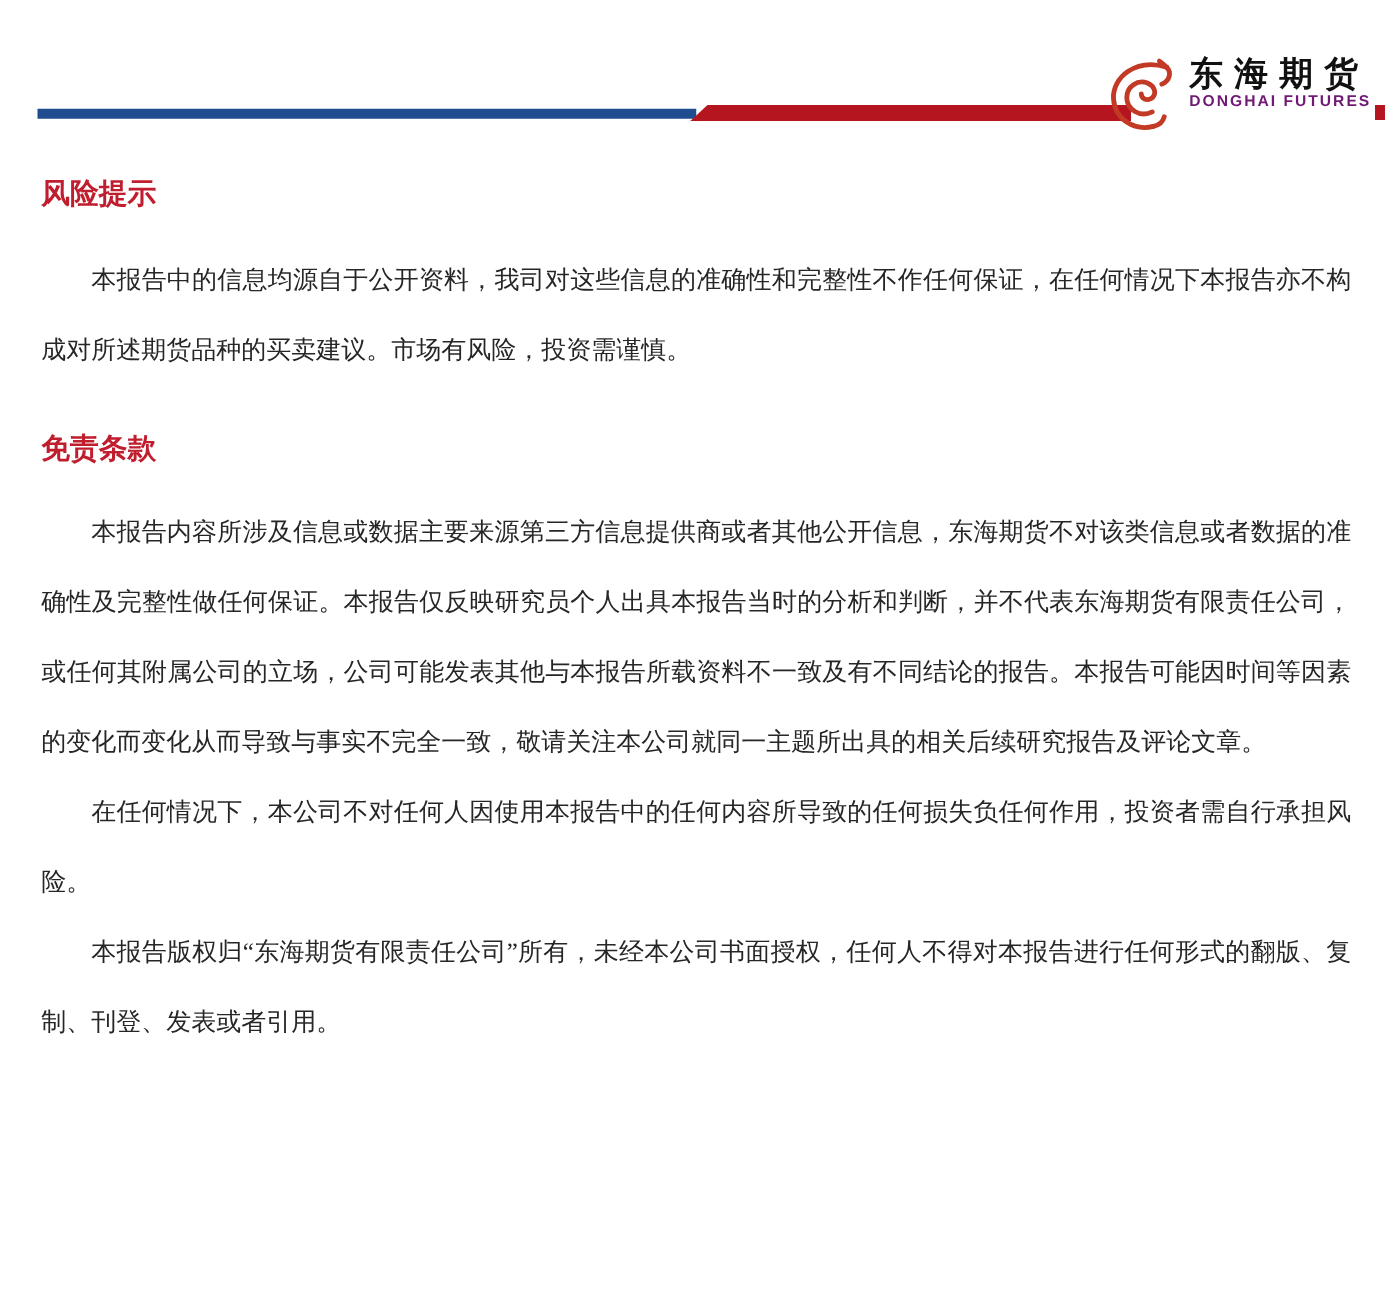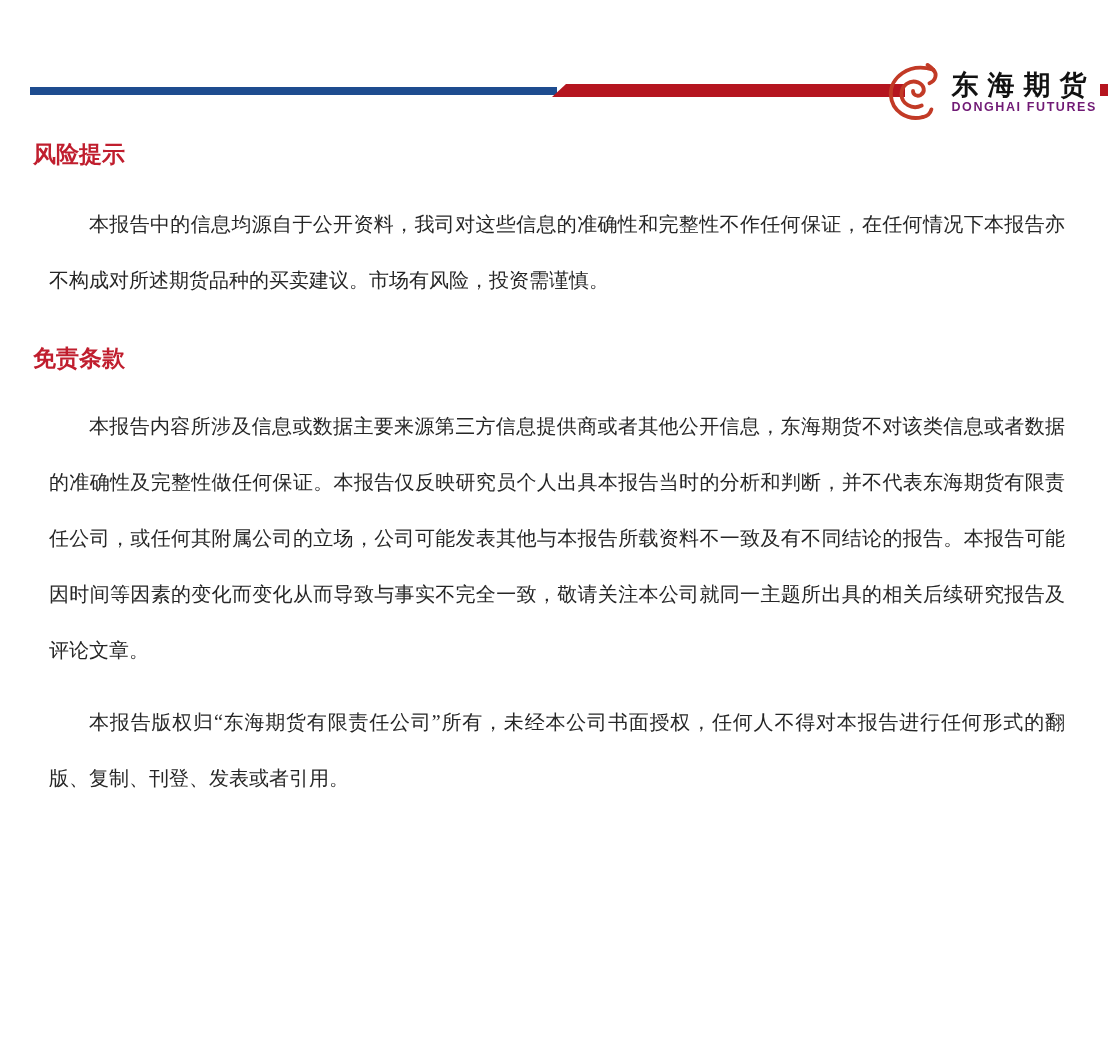--- a/index.html
+++ b/index.html
@@ -34,24 +34,23 @@
     position: absolute;
     left: 552px;
     top: 84px;
     width: 353px;
     height: 13px;
     background: #b5151f;
     clip-path: polygon(14px 0, 100% 0, 100% 100%, 0 100%);
   }
   .brand {
     position: absolute;
-    top: 60px;
+    top: 44px;
     right: 12px;
     display: flex;
-    align-items: center;
   }
   .brand .dragon {
     width: 58px;
     height: 64px;
     margin-right: 8px;
     flex: none;
   }
   .brand-text { text-align: left; }
   .brand-cn {
     font-family: "Liberation Serif", "DejaVu Serif", serif;
@@ -92,21 +91,21 @@
     font-size: 23px;
     line-height: 28px;
     font-weight: bold;
     color: #c01e2e;
     font-family: Liberation Mono, monospace;
   }
   .section-heading.disclaimer {
     margin-top: 38px;
   }
   .para {
-    margin: 16px;
+    margin: 0;
     font-size: 20px;
     line-height: 56px;
     color: #262626;
     text-align: justify;
     text-indent: 2em;
   }
   .para.first-of-section { margin-top: 26px; }
   .para.d1 { margin-top: 24px; }
 </style>
 </head>
@@ -142,18 +141,19 @@
 
     <h2 class="section-heading risk">风险提示</h2>
 
     <p class="para first-of-section">本报告中的信息均源自于公开资料，我司对这些信息的准确性和完整性不作任何保证，在任何情况下本报告亦不构成对所述期货品种的买卖建议。市场有风险，投资需谨慎。</p>
 
     <h2 class="section-heading disclaimer">免责条款</h2>
 
     <p class="para d1">本报告内容所涉及信息或数据主要来源第三方信息提供商或者其他公开信息，东海期货不对该类信息或者数据的准确性及完整性做任何保证。本报告仅反映研究员个人出具本报告当时的分析和判断，并不代表东海期货有限责任公司，或任何其附属公司的立场，公司可能发表其他与本报告所载资料不一致及有不同结论的报告。本报告可能因时间等因素的变化而变化从而导致与事实不完全一致，敬请关注本公司就同一主题所出具的相关后续研究报告及评论文章。</p>
 
 
+    <p class="para">在任何情况下，本公司不对任何人因使用本报告中的任何内容所导致的任何损失负任何作用，投资者需自行承担风险。</p>
 
     <p class="para">本报告版权归“东海期货有限责任公司”所有，未经本公司书面授权，任何人不得对本报告进行任何形式的翻版、复制、刊登、发表或者引用。</p>
 
   </div>
 
 </div>
 
 </body></html>

